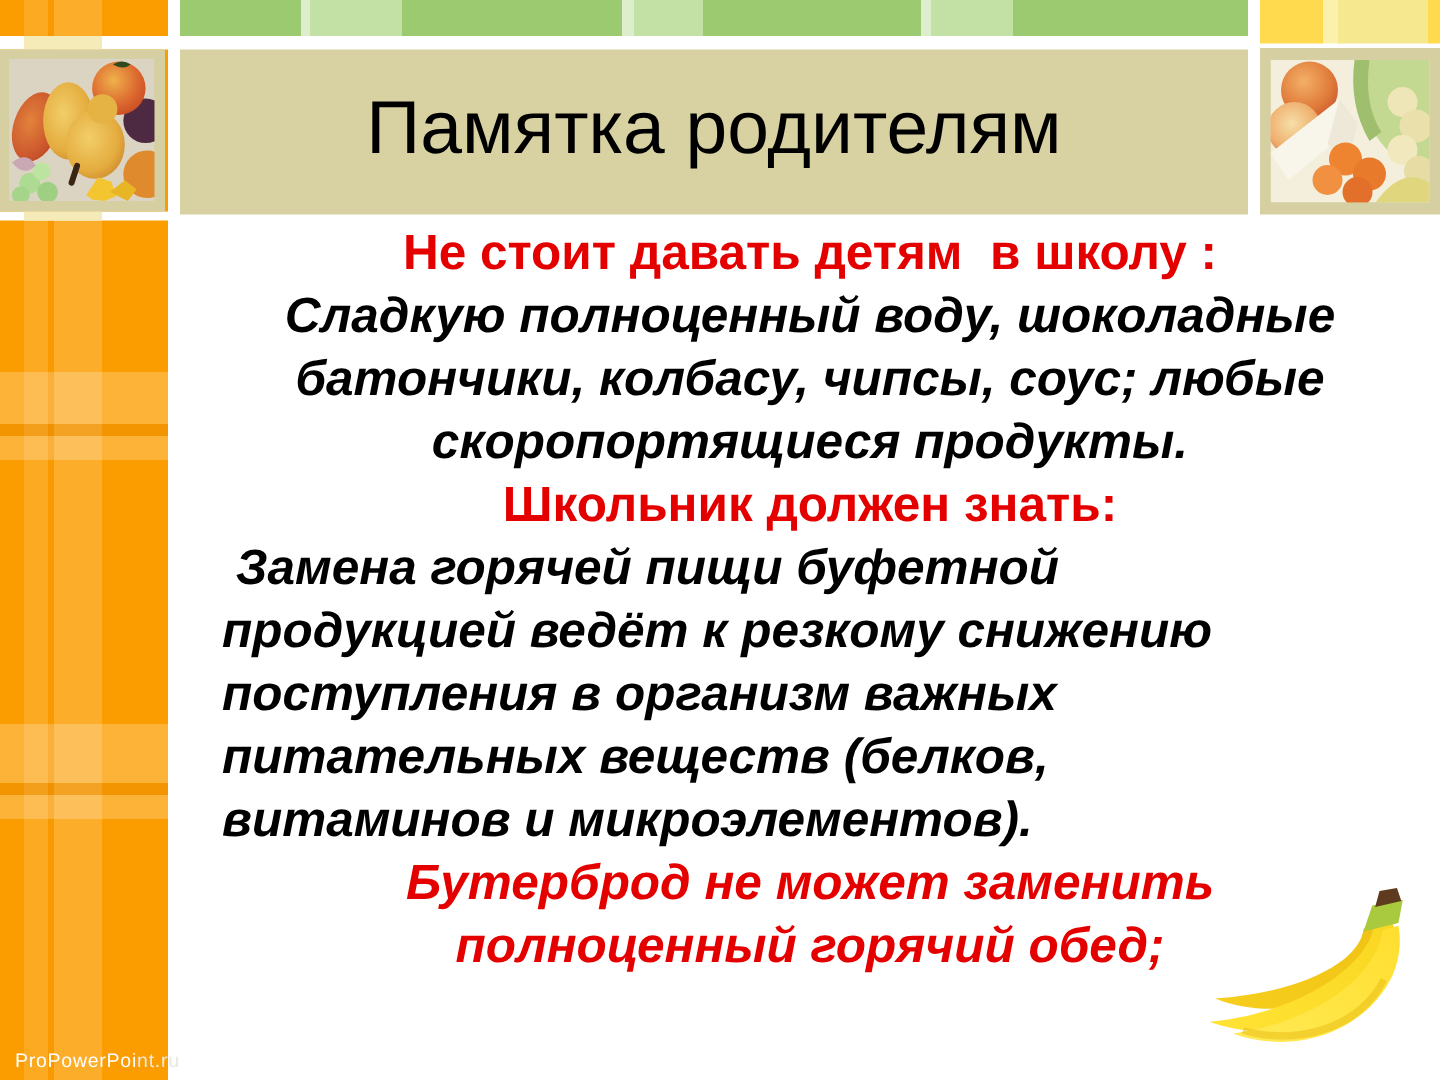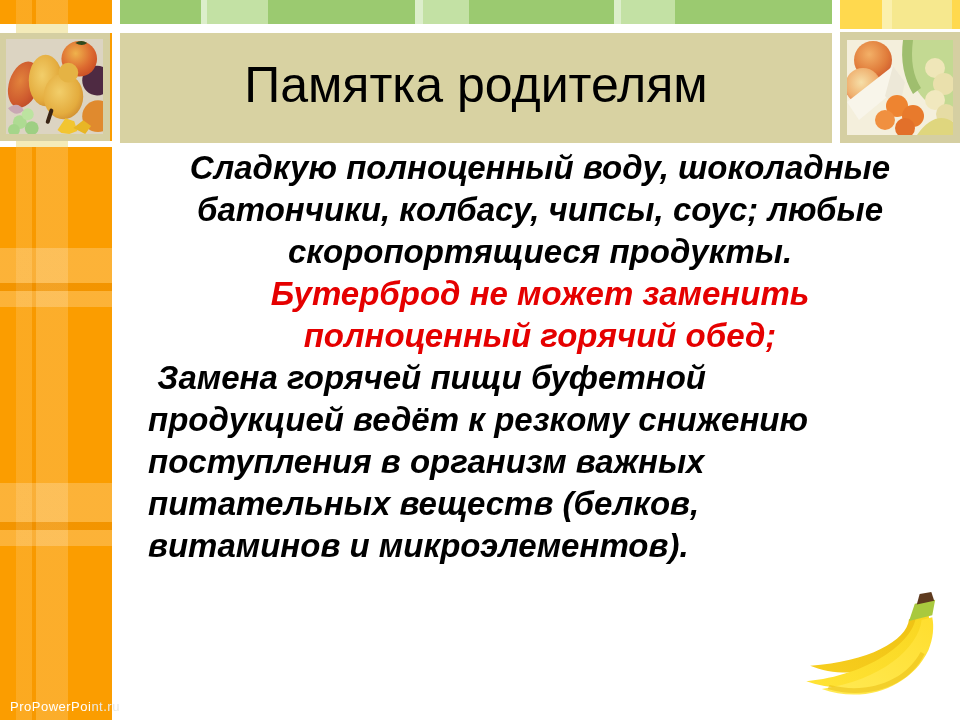--- a/index.html
+++ b/index.html
@@ -165,23 +165,25 @@
       <path d="M46,26 L58,42 L52,70 L38,56Z" fill="#EDE8D8"></path>
       <circle cx="50" cy="66" r="11" fill="#EE8430"></circle>
       <circle cx="66" cy="76" r="11" fill="#E87A2C"></circle>
       <circle cx="38" cy="80" r="10" fill="#F09040"></circle>
       <circle cx="58" cy="88" r="10" fill="#E2702A"></circle>
       <path d="M70,95 Q88,70 106,82 L106,95Z" fill="#DFD67E"></path>
     </svg>
   </div>
 
   <div class="content">
+    <p class="para red center">Не стоит давать детям  в школу :</p>
     <p class="para blk it center w745">Сладкую полноценный воду, шоколадные батончики, колбасу, чипсы, соус; любые скоропортящиеся продукты.</p>
+    <p class="para red center">Школьник должен знать:</p>
+    <p class="para blk it last"> Замена горячей пищи буфетной продукцией ведёт к резкому снижению поступления в организм важных питательных веществ (белков, витаминов и микроэлементов).</p>
     <p class="para red it center w580">Бутерброд не может заменить полноценный горячий обед;</p>
-    <p class="para blk it last"> Замена горячей пищи буфетной продукцией ведёт к резкому снижению поступления в организм важных питательных веществ (белков, витаминов и микроэлементов).</p>
   </div>
 
   <div class="bananas">
     <svg viewBox="0 0 160 130">
       <defs>
         <linearGradient id="banA" x1="0" y1="1" x2="1" y2="0">
           <stop offset="0%" stop-color="#F7CE1E"></stop>
             <stop offset="100%" stop-color="#EFC214"></stop>
         </linearGradient>
         <linearGradient id="banB" x1="0" y1="1" x2="1" y2="0">

